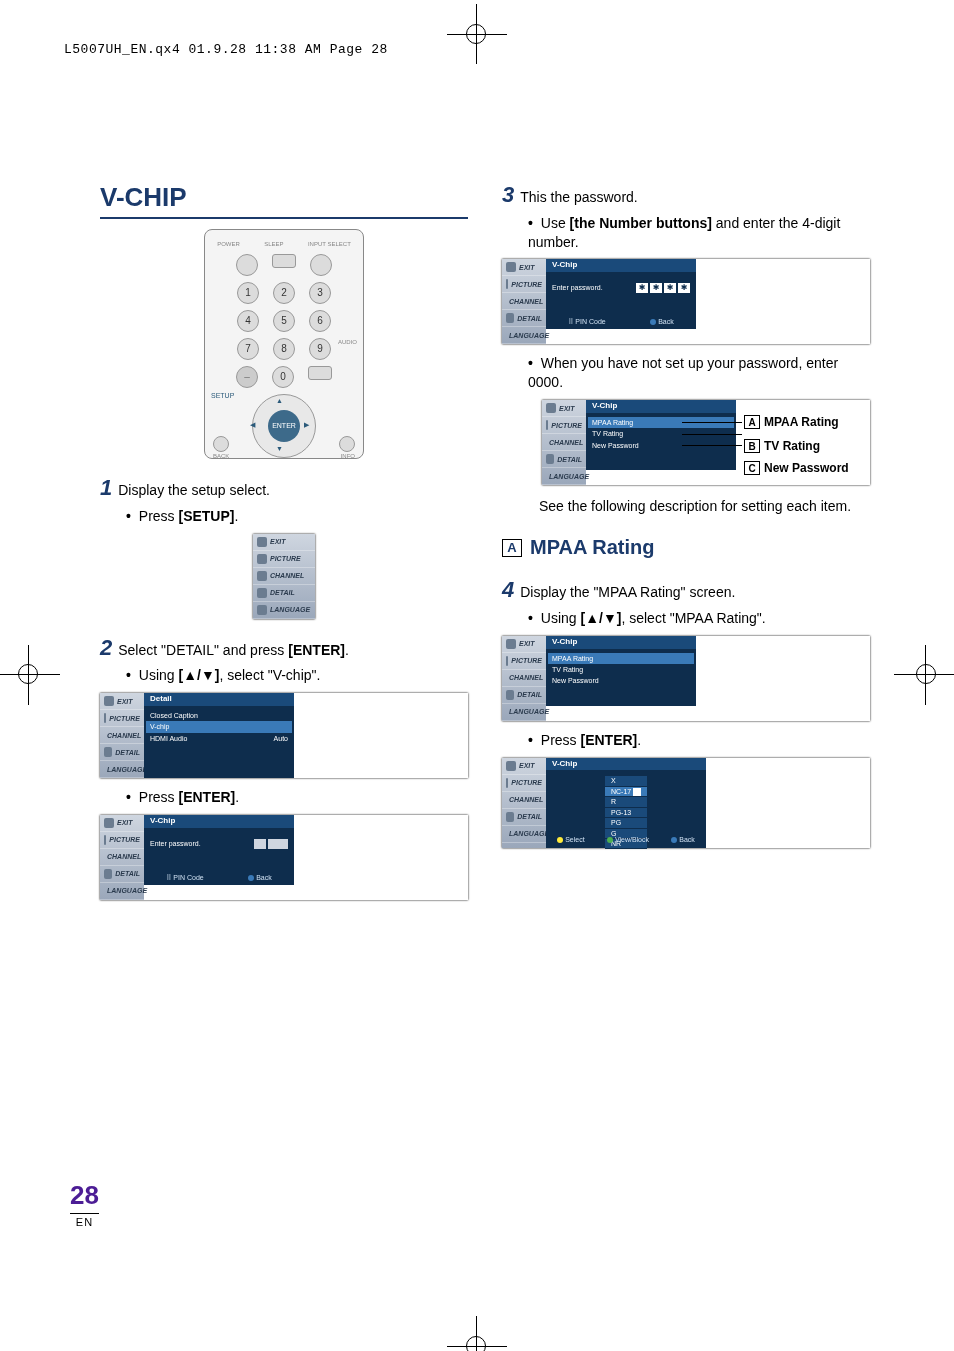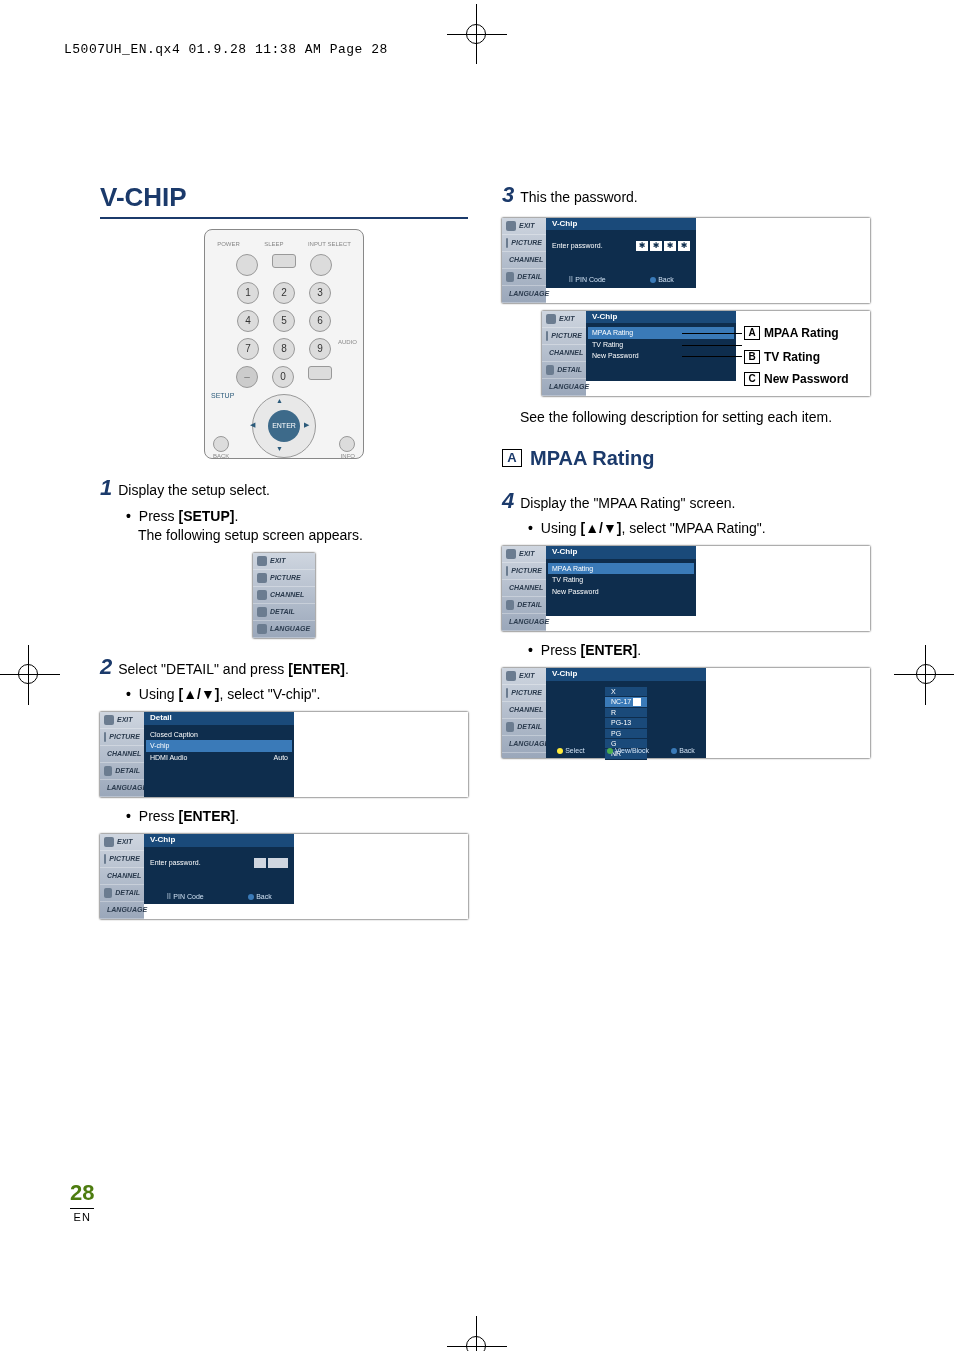--- a/index.html
+++ b/index.html
@@ -194,21 +194,21 @@
     font-size: 20px; font-weight: bold; color:#1B3A6B;
     margin: 18px 0 6px 0;
     display:flex; align-items:center; gap:8px;
   }
   .pnum {
     position: absolute;
     left: 70px; top: 1180px;
     text-align: center;
   }
   .pnum .n {
-    font-size: 22px; font-weight:bold; color:#4d7c0f;
+    font-size: 26px; font-weight:bold; color:#4c1d95;
   }
   .pnum .en {
     display:block; font-size:11px; letter-spacing:1px;
     border-top:1px solid #000; margin-top:2px; padding-top:2px;
   }
   .rating-col {
     display:flex; flex-direction:column; margin:2px auto;
   }
   .rating-col .r {
     background:#1a4a7a; color:#fff; font-size:7px; padding:0px 6px;
@@ -290,21 +290,20 @@
     </div>
 
     <div class="step-line">
       <span class="stepnum">1</span>
       <span>Display the setup select.</span>
     </div>
     <div class="sub">
       <span class="bullet">•</span>
       <span>Press </span><b>[SETUP]</b><span>.</span>
     </div>
-    <div class="sub2">The following setup screen appears.</div>
 
     <div class="osd tiny" style="margin-top:8px;">
       <div class="osd-tabs" style="width:62px;">
         <div class="tab">
             <span class="ic"></span>
             <span>EXIT</span>
           </div>
         <div class="tab">
             <span class="ic"></span>
             <span>PICTURE</span>
@@ -418,20 +417,24 @@
         </div>
       </div>
     </div>
   </div>
 
   <div class="col">
 
     <div class="step-line" style="margin-top:0;">
       <span class="stepnum">3</span>
       <span>This the password.</span>
+    </div>
+    <div class="sub">
+      <span class="bullet">•</span>
+      <span>Use </span><b>[the Number buttons]</b><span> and enter the 4-digit number.</span>
     </div>
 
     <div class="osd" style="margin-top:8px;">
       <div class="osd-tabs narrow">
         <div class="tab">
             <span class="ic"></span>
             <span>EXIT</span>
           </div>
         <div class="tab">
             <span class="ic"></span>
@@ -461,20 +464,24 @@
             <span class="b">✱</span>
           </span>
         </div>
         <div class="ftr">
           <span>⠿ <span>PIN Code</span></span>
           <span><span class="dot blue"></span><span>Back</span></span>
         </div>
       </div>
     </div>
 
+    <div class="sub" style="margin-top:10px;">
+      <span class="bullet">•</span>
+      <span>When you have not set up your password, enter 0000.</span>
+    </div>
 
     <div class="callouts">
       <div class="osd" style="margin-top:8px; margin-left:0;">
         <div class="osd-tabs narrow">
           <div class="tab">
               <span class="ic"></span>
               <span>EXIT</span>
             </div>
           <div class="tab">
               <span class="ic"></span>
@@ -516,21 +523,21 @@
         <span class="sqk">B</span>
           <b>TV Rating</b>
       </div>
       <div class="callout-line" style="left:140px; top:45px; width:60px;"></div>
       <div class="callout-lbl" style="left:202px; top:60px;">
         <span class="sqk">C</span>
           <b>New Password</b>
       </div>
     </div>
 
-    <div class="sub2" style="margin-top:12px; margin-left:18px;">See the following description for setting each item.</div>
+    <div class="sub2" style="margin-top:12px; margin-left:18px;text-align:center;">See the following description for setting each item.</div>
 
     <div class="subheading">
       <span class="sqk" style="width:20px;height:18px;font-size:13px;">A</span>
       <span>MPAA Rating</span>
     </div>
 
     <div class="step-line">
       <span class="stepnum">4</span>
       <span>Display the "MPAA Rating" screen.</span>
     </div>

